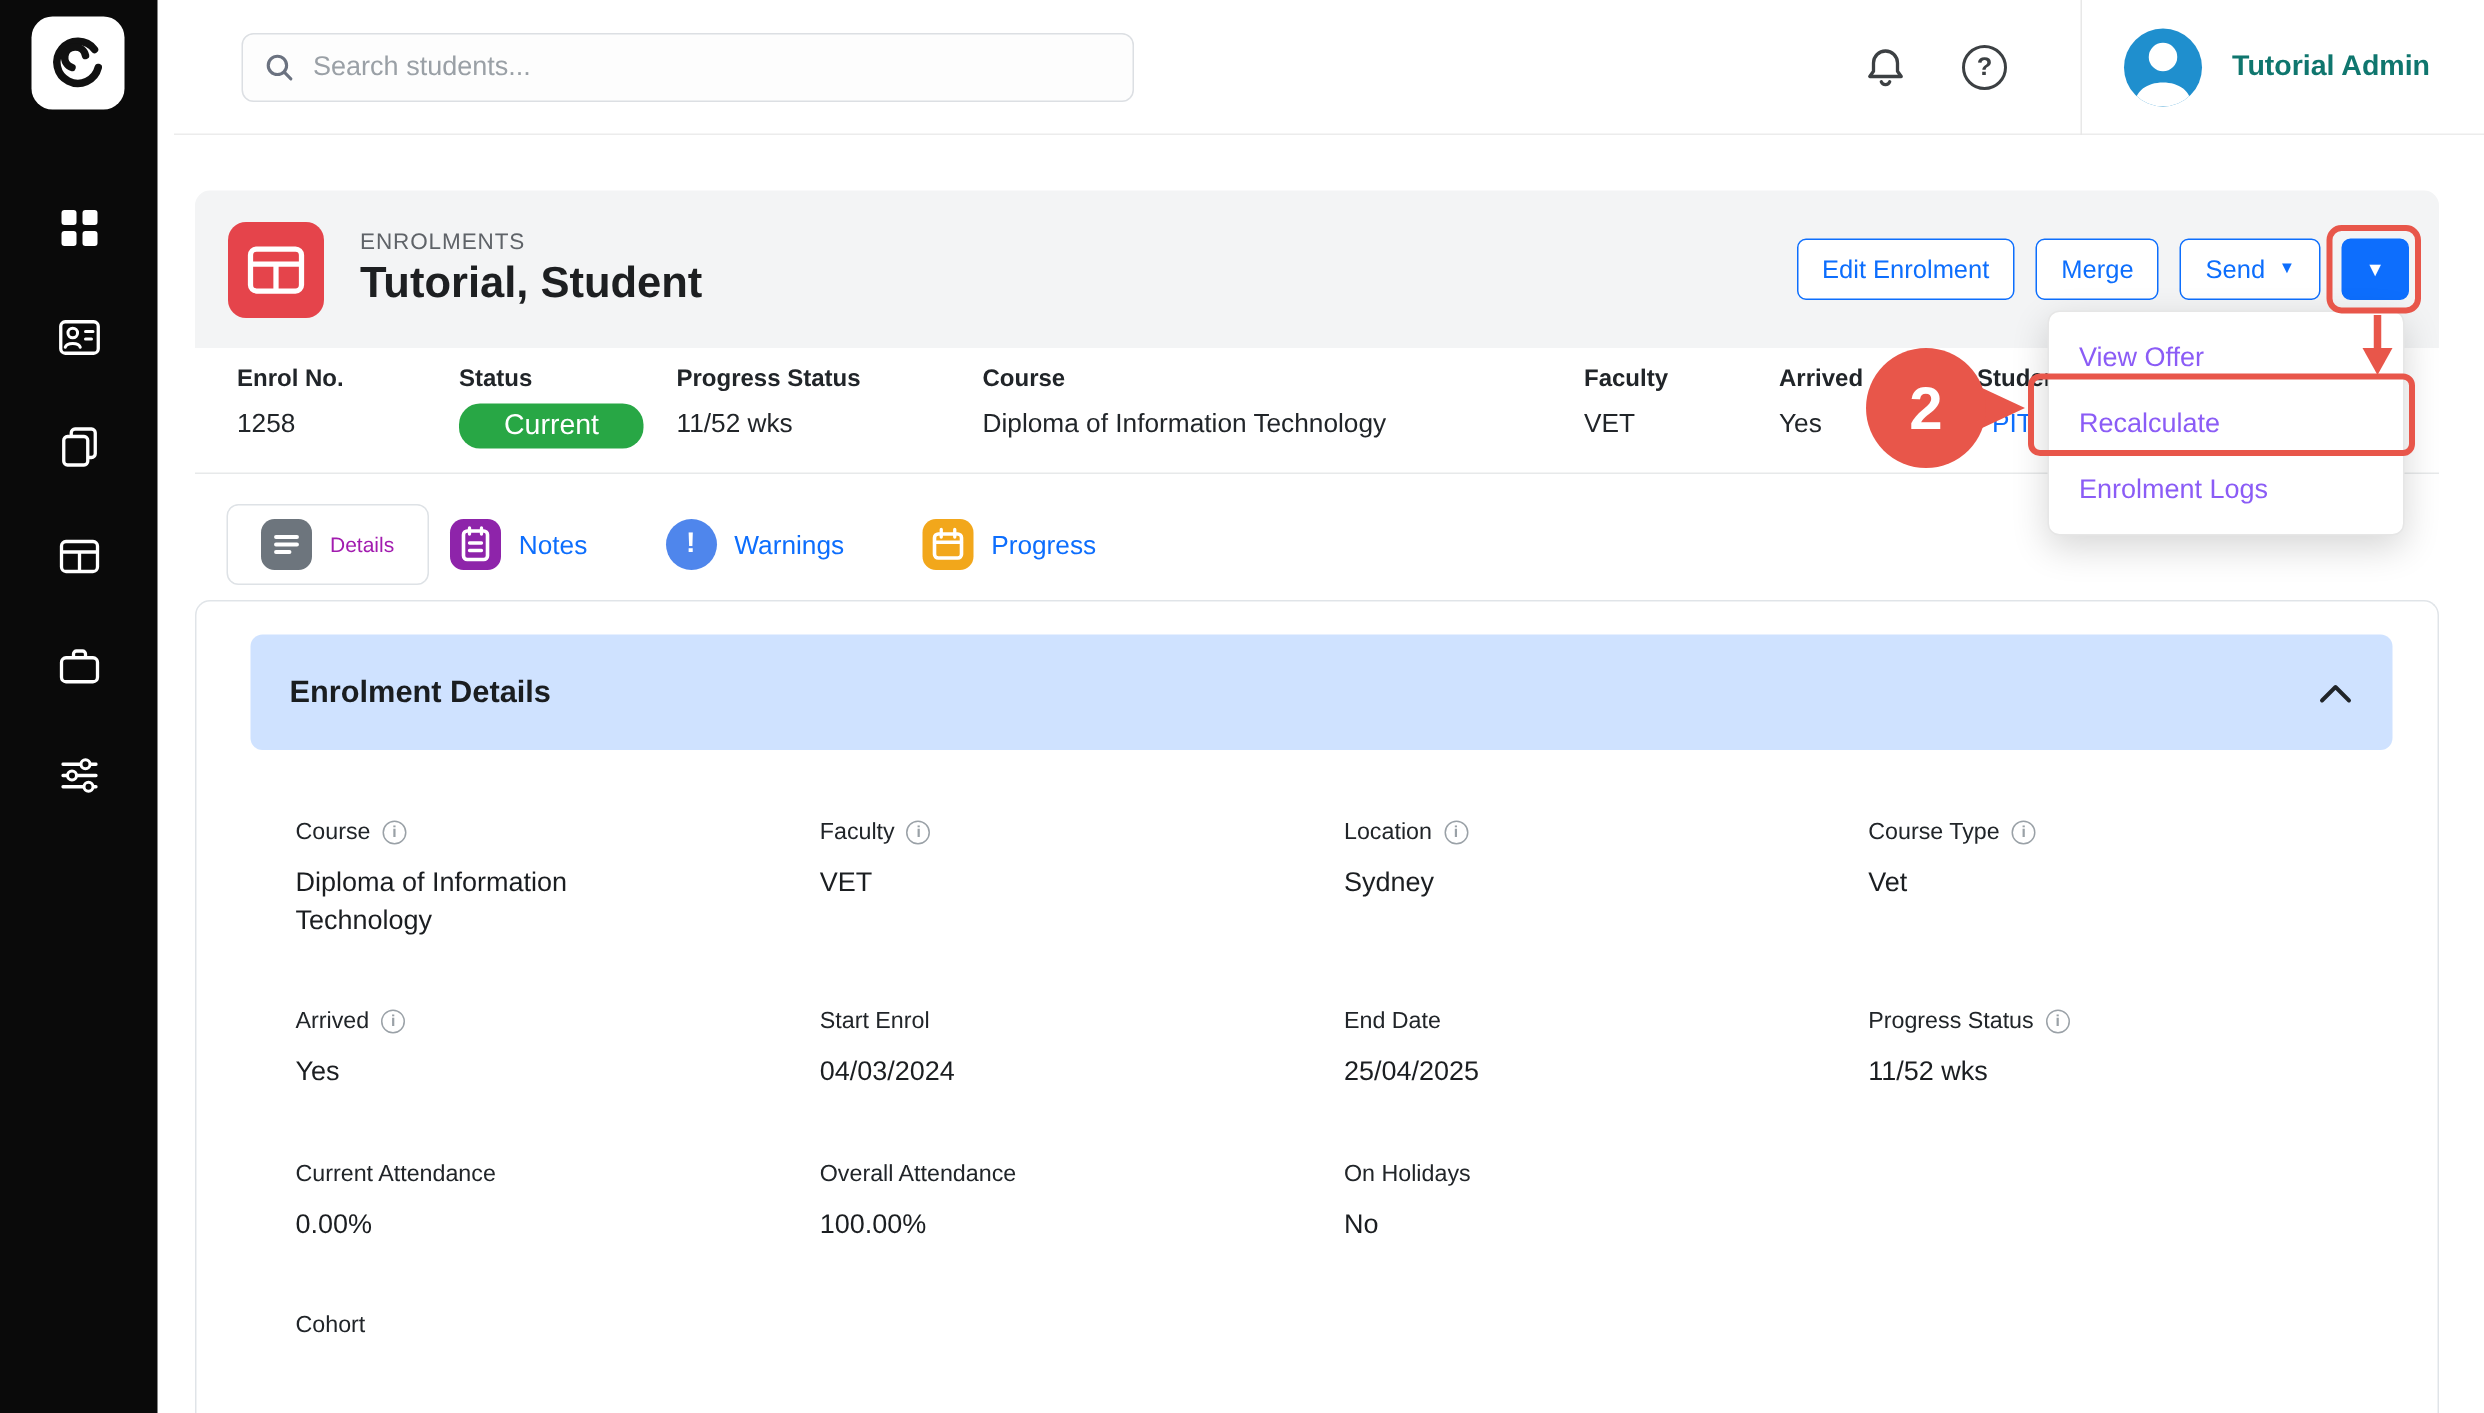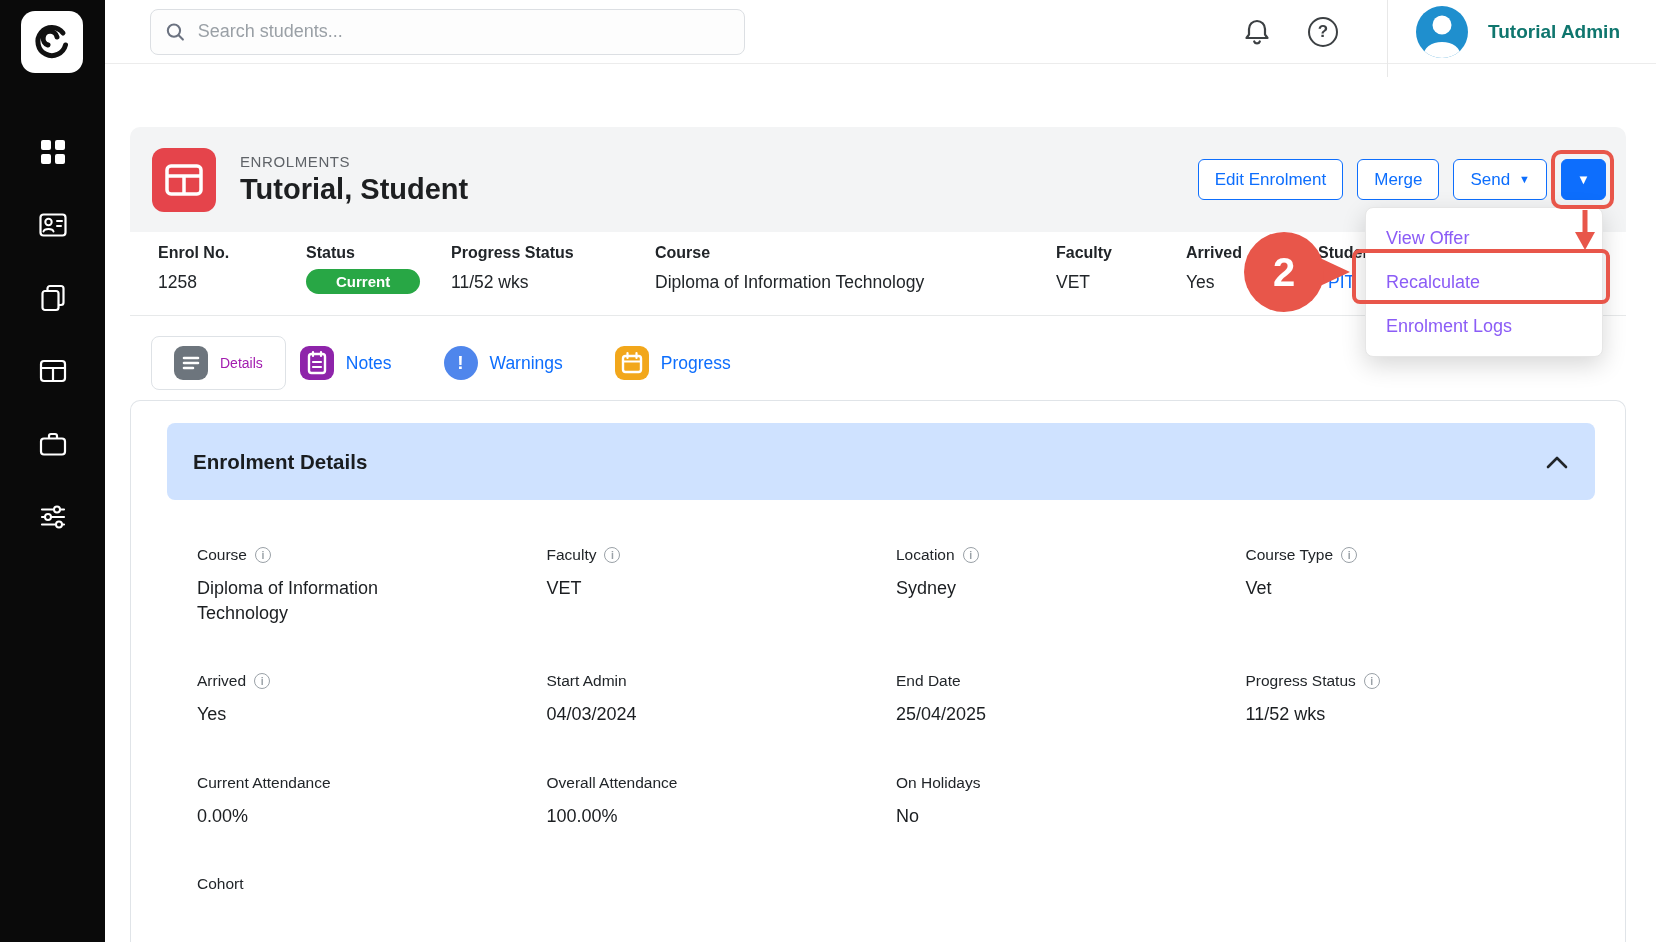--- a/index.html
+++ b/index.html
@@ -7,21 +7,21 @@
   body { font-family:"Liberation Sans", sans-serif; background:#fff; overflow:hidden; }
   .page { position:relative; width:1656px; height:942px; background:#fff; overflow:hidden; }
 
   
   .sidebar { position:absolute; left:0; top:0; width:105px; height:942px; background:var(--sidebar-bg,#0a0a0a); z-index:10; }
   .logo { position:absolute; left:21px; top:11px; width:62px; height:62px; background:#fff; border-radius:14px; display:flex; align-items:center; justify-content:center; cursor:pointer; }
   .sb-nav { position:absolute; top:137px; left:0; width:100%; display:flex; flex-direction:column; align-items:center; gap:43px; }
   .sb-item { width:30px; height:30px; display:flex; align-items:center; justify-content:center; cursor:pointer; }
 
   
-  .topbar { position:absolute; left:105px; top:0; right:0; height:64px; background:#fff; border-bottom:1px solid #ececec; display:flex; align-items:center; z-index:5; }
+  .topbar { position:absolute; left:116px; top:0; right:0; height:90px; background:#fff; border-bottom:1px solid #ececec; display:flex; align-items:center; z-index:5; }
   .search { margin-left:45px; width:595px; height:46px; border:1px solid #dcdfe3; border-radius:8px; background:#fdfdfd; display:flex; align-items:center; padding:0 14px; gap:12px; }
   .search input { border:none; outline:none; background:transparent; font-size:18px; color:#333; width:100%; font-family:inherit; }
   .search input::placeholder { color:#9aa0a6; }
   .topbar-right { margin-left:auto; display:flex; align-items:center; height:90px; padding-right:36px; }
   .icon-btn { width:40px; height:40px; display:flex; align-items:center; justify-content:center; cursor:pointer; }
   .icon-btn + .icon-btn { margin-left:26px; }
   .tb-divider { width:1px; height:90px; background:#e8e8e8; margin-left:44px; }
   .avatar { margin-left:28px; width:52px; height:52px; border-radius:50%; background:var(--avatar-blue,#1f8fce); overflow:hidden; cursor:pointer; flex:none; }
   .user-name { margin-left:20px; font-size:19px; font-weight:700; color:#0f766e; white-space:nowrap; }
   .help-circle { width:30px; height:30px; border:2.5px solid #3c4043; border-radius:50%; display:flex; align-items:center; justify-content:center; font-size:17px; font-weight:700; color:#3c4043; }
@@ -37,21 +37,21 @@
   .btn { height:41px; padding:16px 16px; border:1px solid var(--accent,#0d6efd); color:var(--accent,#0d6efd); background:#fff; border-radius:6px; font-size:17px; font-weight:500; display:flex; align-items:center; gap:9px; cursor:pointer; white-space:nowrap; font-family:inherit; }
   .btn .caret { font-size:11px; line-height:1; }
   .btn-solid { width:45px; padding:0; justify-content:center; background:var(--accent,#0d6efd); color:#fff; }
   .btn-solid .caret { font-size:13px; }
 
   
   .hc-summary { position:relative; height:84px; background:#fff; border-bottom:1px solid #e7e9ea; }
   .sum-field { position:absolute; top:12px; }
   .sum-label { font-size:16px; font-weight:700; color:#212529; white-space:nowrap; }
   .sum-value { margin-top:10px; font-size:17.5px; color:#212529; white-space:nowrap; }
-  .status-pill { display:inline-block; background:var(--green,#28a745); color:#fff; font-size:15px; padding:4px 30px; border-radius:14px; margin-top:7px;font-weight:bold; }
+  .status-pill { display:inline-block; background:var(--green,#28a745); color:#fff; font-size:19px; padding:4px 30px; border-radius:14px; margin-top:7px; }
   .sum-link { color:var(--accent,#0d6efd); margin-left:10px; cursor:pointer; }
 
   
   .tabs { position:absolute; left:151px; top:336px; display:flex; align-items:center; height:54px; }
   .tab-active { display:flex; align-items:center; gap:12px; background:#fff; border:1px solid #dee2e6; border-radius:8px; padding:0 22px; height:54px; font-size:14px; color:#a21caf; margin-right:14px; cursor:pointer; }
   .tab { display:flex; align-items:center; gap:12px; color:var(--accent,#0d6efd); font-size:17.5px; margin-right:52px; cursor:pointer; }
   .tab-ic { width:34px; height:34px; border-radius:9px; display:flex; align-items:center; justify-content:center; flex:none; }
   .ic-gray { background:var(--gray-icon,#6d757d); }
   .ic-purple { background:var(--purple,#8e24aa); }
   .ic-blue { background:var(--warn-blue,#4f86ec); border-radius:50%; color:#fff; font-weight:700; font-size:19px; }
@@ -300,21 +300,21 @@
 
       <div class="cell">
         <div class="d-label">
             <span>Arrived</span>
             <span class="info">i</span>
           </div>
         <div class="d-value">Yes</div>
       </div>
       <div class="cell">
         <div class="d-label">
-            <span>Start Admin</span>
+            <span>Start Enrol</span>
           </div>
         <div class="d-value">04/03/2024</div>
       </div>
       <div class="cell">
         <div class="d-label">
             <span>End Date</span>
           </div>
         <div class="d-value">25/04/2025</div>
       </div>
       <div class="cell">

